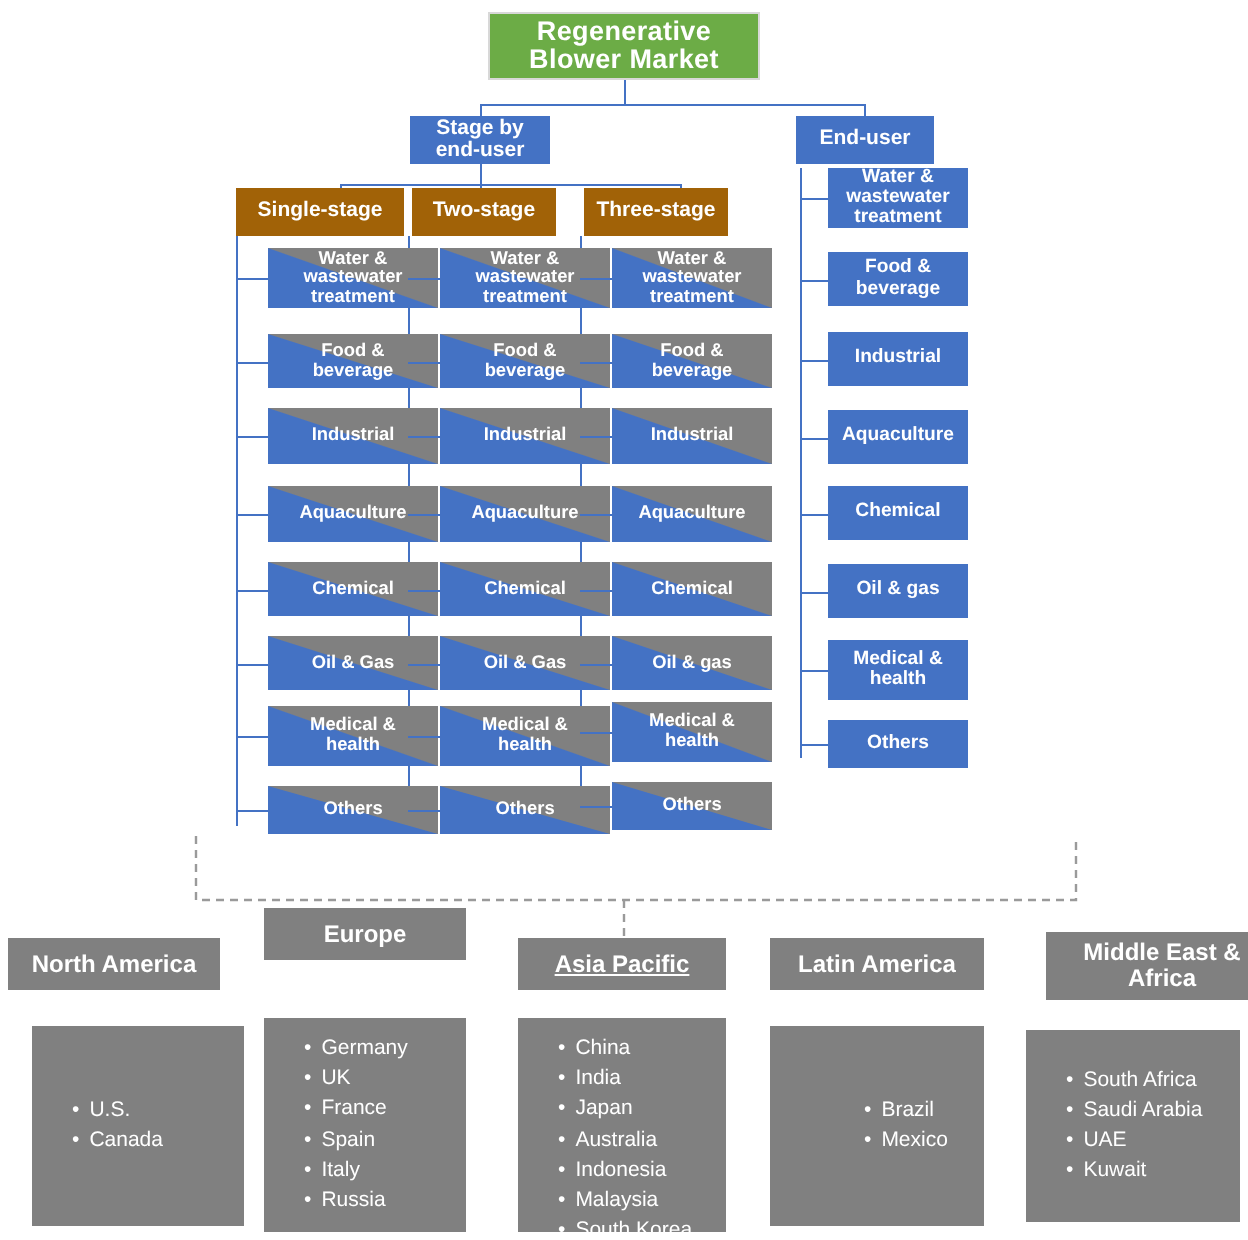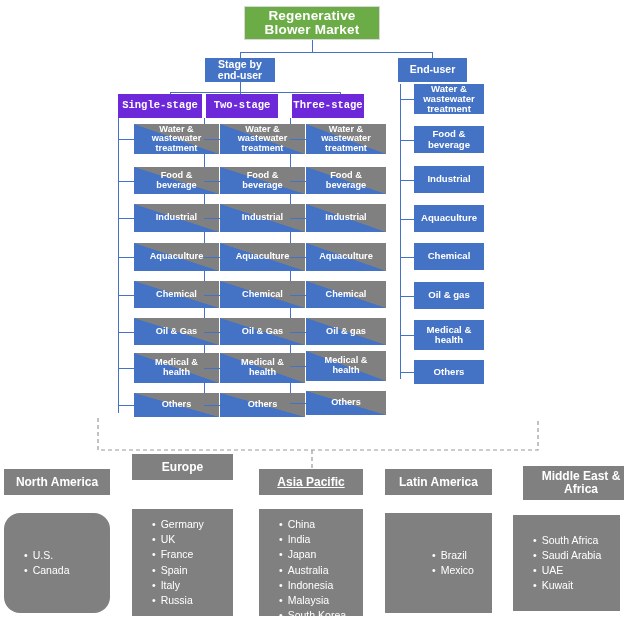--- a/index.html
+++ b/index.html
@@ -14,21 +14,21 @@
   #canvas{position:absolute;left:0;top:0;width:624px;height:620px;}
 
   .box{position:absolute;box-sizing:border-box;display:flex;align-items:center;
        justify-content:center;text-align:center;color:#ffffff;font-weight:bold;
        line-height:1.05;}
 
   .root{background:#6cac46;border:1px solid #d8d8d8;font-size:13.5px;letter-spacing:.2px;}
 
   .lvl2{background:#4472c4;font-size:10.5px;}
 
-  .lvl3{background:#6d28d9;font-size:10.5px;font-family:Liberation Mono, monospace;}
+  .lvl3{background:#a16207;font-size:10.5px;}
 
   
   .split{
     background:#808080;
     background-image:linear-gradient(to top right,#4472c4 0%,#4472c4 49.5%,#808080 50.5%,#808080 100%);
     font-size:9.2px;
   }
   .solid{background:#4472c4;font-size:9.6px;}
 
   .regionhead{background:#808080;font-size:12px;}
@@ -135,21 +135,21 @@
     <div class="ln hl" style="left: 400px; top: 218.5px; width: 14px;"></div>
     <div class="box solid" style="left: 414px; top: 243px; width: 70px; height: 27px;">Chemical</div>
     <div class="ln hl" style="left: 400px; top: 256.5px; width: 14px;"></div>
     <div class="box solid" style="left: 414px; top: 282px; width: 70px; height: 27px;">Oil &amp; gas</div>
     <div class="ln hl" style="left: 400px; top: 295.5px; width: 14px;"></div>
     <div class="box solid" style="left: 414px; top: 320px; width: 70px; height: 30px;">Medical &amp;<br>health</div>
     <div class="ln hl" style="left: 400px; top: 335px; width: 14px;"></div>
     <div class="box solid" style="left: 414px; top: 360px; width: 70px; height: 24px;">Others</div>
     <div class="ln hl" style="left: 400px; top: 372px; width: 14px;"></div>
     <div class="box regionhead" style="left: 4px; top: 469px; width: 106px; height: 26px;">North America</div>
-    <div class="regionbody rb-center" style="position: absolute; left: 4px; top: 513px; width: 106px; height: 100px; border-radius: 16px;">
+    <div class="regionbody rb-center" style="position: absolute; left: 16px; top: 513px; width: 106px; height: 100px;">
       <ul>
         <li>U.S.</li>
         <li>Canada</li>
       </ul>
     </div>
     <div class="box regionhead" style="left: 132px; top: 454px; width: 101px; height: 26px;">Europe</div>
     <div class="regionbody" style="position: absolute; left: 132px; top: 509px; width: 101px; height: 107px;">
       <ul>
         <li>Germany</li>
         <li>UK</li>

